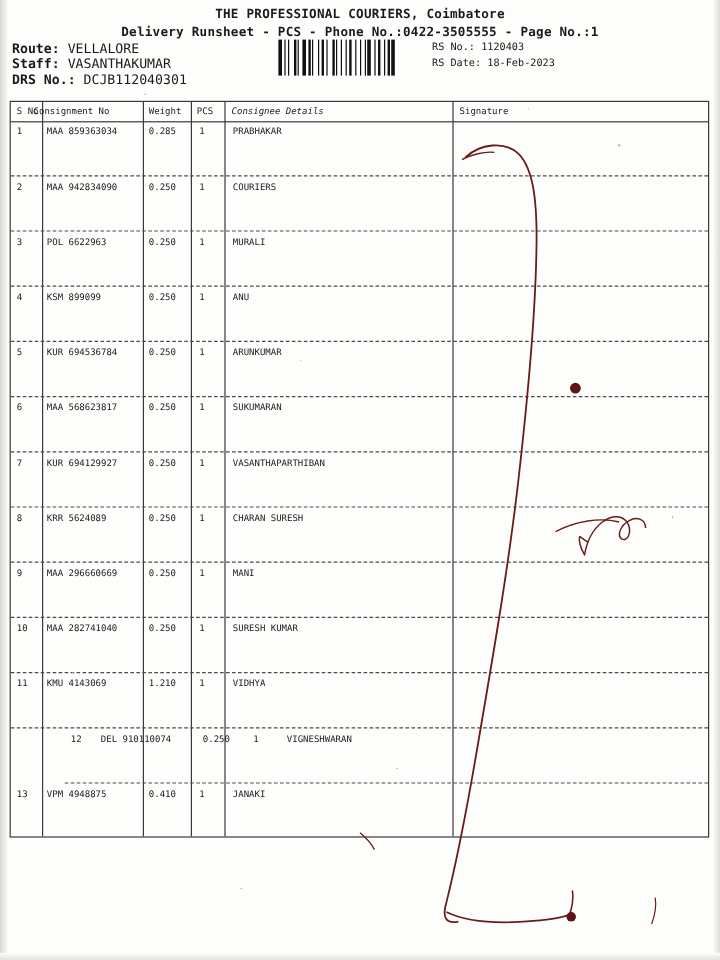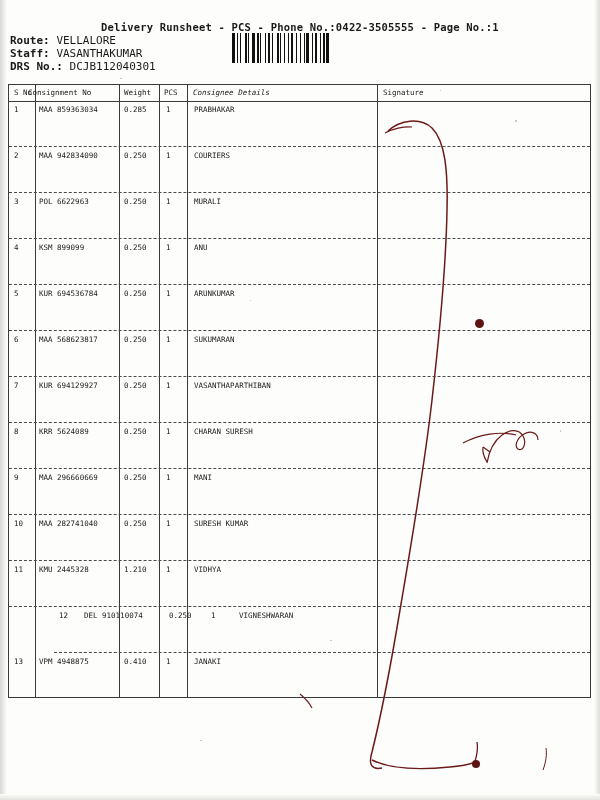--- a/index.html
+++ b/index.html
@@ -154,20 +154,21 @@
 </style>
 </head>
 <body>
 
 <div class="page">
 
   <div class="scan-edge-left"></div>
   <div class="scan-edge-right"></div>
   <div class="scan-edge-bottom"></div>
 
+  <div class="title">THE PROFESSIONAL COURIERS, Coimbatore</div>
   <div class="subtitle">Delivery Runsheet - PCS - Phone No.:0422-3505555 - Page No.:1</div>
 
   <div class="meta-left">
     <div>
       <span class="meta-label">Route:</span>
       <span>VELLALORE</span>
     </div>
     <div>
       <span class="meta-label">Staff:</span>
       <span>VASANTHAKUMAR</span>
@@ -199,20 +200,30 @@
       <div class="bar" style="left: 68.2px; width: 1px;"></div>
       <div class="bar" style="left: 71.8px; width: 1px;"></div>
       <div class="bar" style="left: 74.4px; width: 3px;"></div>
       <div class="bar" style="left: 80px; width: 1px;"></div>
       <div class="bar" style="left: 82.6px; width: 2px;"></div>
       <div class="bar" style="left: 88.2px; width: 1px;"></div>
       <div class="bar" style="left: 90.8px; width: 2px;"></div>
       <div class="bar" style="left: 94.4px; width: 3px;"></div>
     </div>
 
+  <div class="meta-right">
+    <div>
+      <span>RS No.:</span>
+      <span>1120403</span>
+    </div>
+    <div>
+      <span>RS Date:</span>
+      <span>18-Feb-2023</span>
+    </div>
+  </div>
 
   <div class="table">
     <div class="vline" style="left:26px;"></div>
     <div class="vline" style="left:110px;"></div>
     <div class="vline" style="left:150px;"></div>
     <div class="vline" style="left:178px;"></div>
     <div class="vline" style="left:368px;"></div>
 
     <div class="header-row">
       <div class="hcell" style="left:5px;">S No</div>
@@ -289,21 +300,21 @@
         </div>
         <div class="row" style="top: 414px;">
           <div class="cell c-sno">10</div>
           <div class="cell c-cons">MAA 282741040</div>
           <div class="cell c-wt">0.250</div>
           <div class="cell c-pcs">1</div>
           <div class="cell c-name">SURESH KUMAR</div>
         </div>
         <div class="row" style="top: 460px;">
           <div class="cell c-sno">11</div>
-          <div class="cell c-cons">KMU 2445328</div>
+          <div class="cell c-cons">KMU 4143069</div>
           <div class="cell c-wt">1.210</div>
           <div class="cell c-pcs">1</div>
           <div class="cell c-name">VIDHYA</div>
         </div>
         <div class="row" style="top: 506px; margin-left: 45px;">
           <div class="cell c-sno">12</div>
           <div class="cell c-cons">DEL 910110074</div>
           <div class="cell c-wt">0.250</div>
           <div class="cell c-pcs">1</div>
           <div class="cell c-name">VIGNESHWARAN</div>

